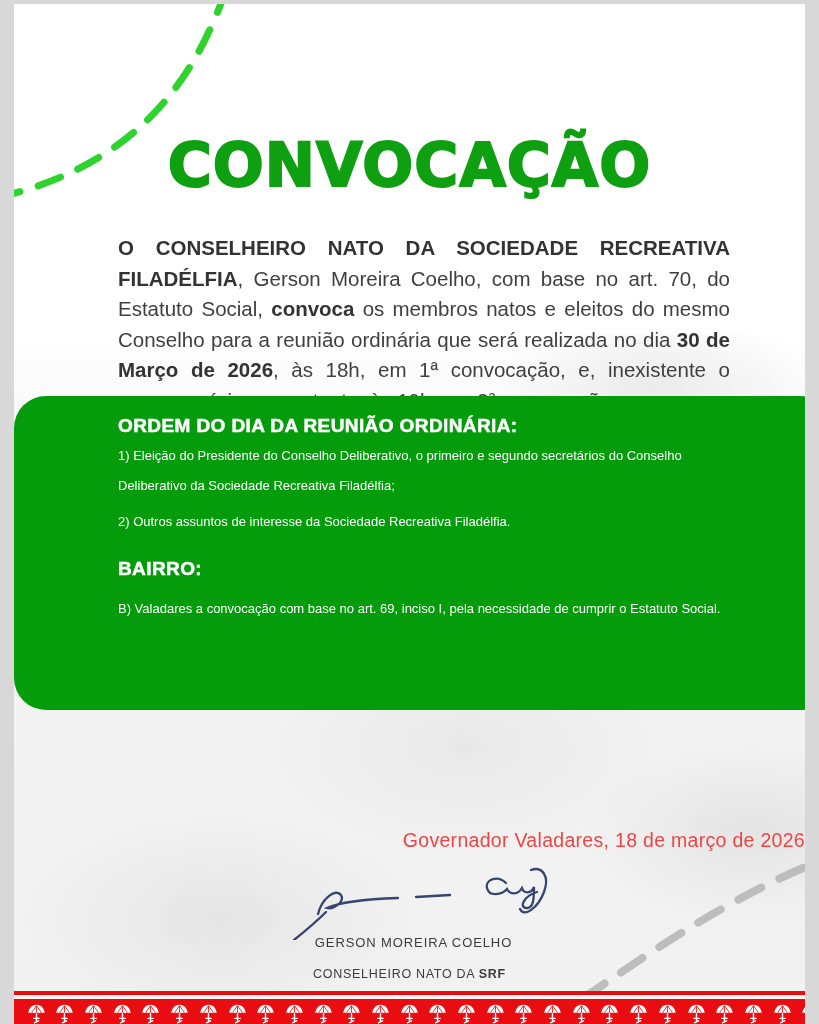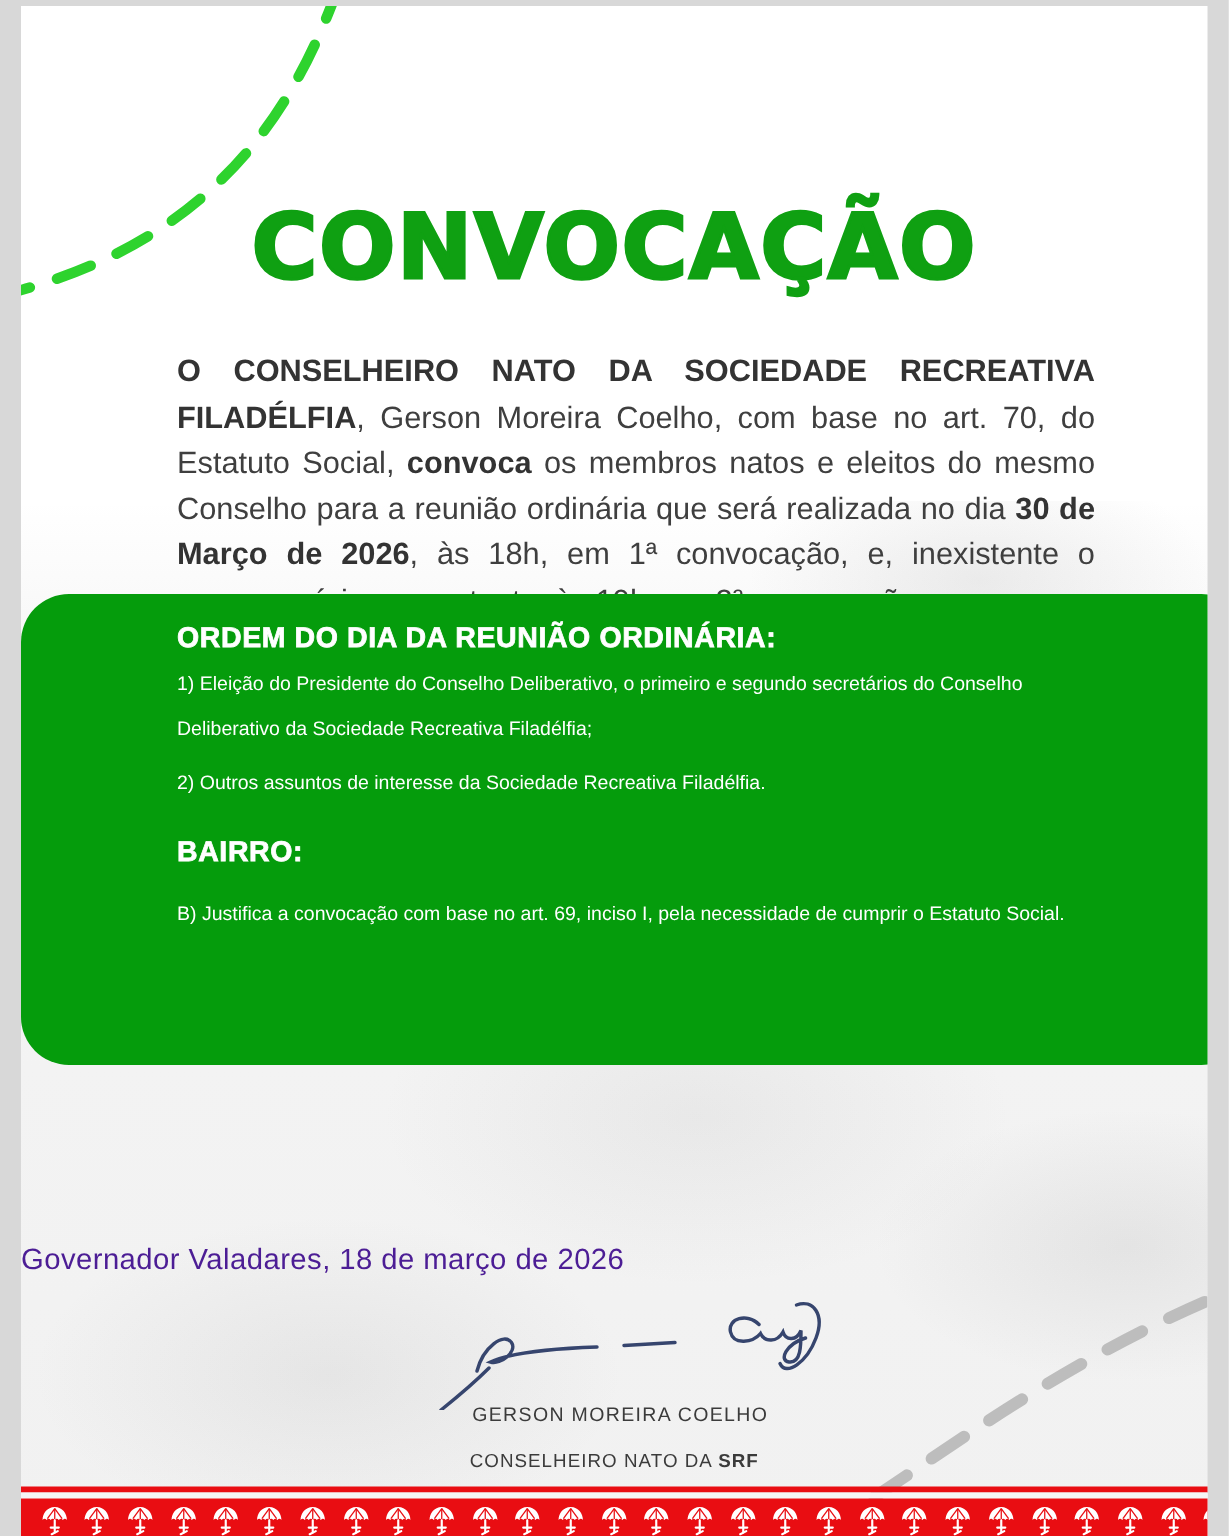--- a/index.html
+++ b/index.html
@@ -56,21 +56,21 @@
 
   .local {
     position:absolute; top:733px; left:104px; width:620px;
     font-size:19px; font-weight:600; line-height:27.6px;
     letter-spacing:.2px; color:#2f2f2f;
   }
   .local .lbl { font-weight:bold; color:#222; }
 
   .dateline {
     position:absolute; top:825px; left:0; width:100%;
-    text-align:left; font-size:19.5px; color:#4c1d95; letter-spacing:.3px;
+    text-align:right; font-size:19.5px; color:#ef4444; letter-spacing:.3px;
   }
 
   .signature { position:absolute; top:852px; left:260px; }
 
   .signer-name {
     position:absolute; top:931px; left:4px; width:100%; text-align:center;
     font-size:13px; letter-spacing:.9px; color:#3b3b3b;
   }
   .signer-role {
     position:absolute; top:963px; left:0; width:100%; text-align:center;
@@ -104,21 +104,21 @@
 
   <h1 class="title" style="color: rgb(15, 160, 18);">CONVOCAÇÃO</h1>
 
   <p class="intro" id="intro"><span class="b">O CONSELHEIRO NATO DA SOCIEDADE RECREATIVA FILADÉLFIA</span><span>, Gerson Moreira Coelho, com base no art. 70, do Estatuto Social, </span><span class="b">convoca</span><span> os membros natos e eleitos do mesmo Conselho para a reunião ordinária que será realizada no dia </span><span class="b">30 de Março de 2026</span><span>, às 18h, em 1ª convocação, e, inexistente o quorum mínimo para tanto, às 19h, em 2ª convocação.</span></p>
 
   <div class="band" id="band" style="background: rgb(5, 156, 12);">
     <h2>ORDEM DO DIA DA REUNIÃO ORDINÁRIA:</h2>
     <p class="item1">1) Eleição do Presidente do Conselho Deliberativo, o primeiro e segundo secretários do Conselho Deliberativo da Sociedade Recreativa Filadélfia;</p>
     <p class="item2">2) Outros assuntos de interesse da Sociedade Recreativa Filadélfia.</p>
     <h2 class="notas">BAIRRO:</h2>
-    <p class="nota-b">B) Justifica a convocação com base no art. 69, inciso I, pela necessidade de cumprir o Estatuto Social.</p>
+    <p class="nota-b">B) Valadares a convocação com base no art. 69, inciso I, pela necessidade de cumprir o Estatuto Social.</p>
   </div>
 
 
   <div class="dateline">Governador Valadares, 18 de março de 2026</div>
 
   <svg class="signature" width="300" height="84" viewBox="0 0 300 84">
     <g fill="none" stroke-width="2.3" stroke-linecap="round" class="sig-ink" stroke="#36456e">
       <path d="M44 58 C48 42 62 32 67 39 C71 45 60 54 53 52 C66 46 96 43 124 42"></path>
       <path d="M142 41 L176 39"></path>
       <path d="M232 27 C224 19 211 23 213 32 C215 41 228 39 233 33 C236 39 244 39 248 32 C250 38 257 38 260 31 C260 41 260 53 252 52 C245 51 250 40 263 36"></path>

